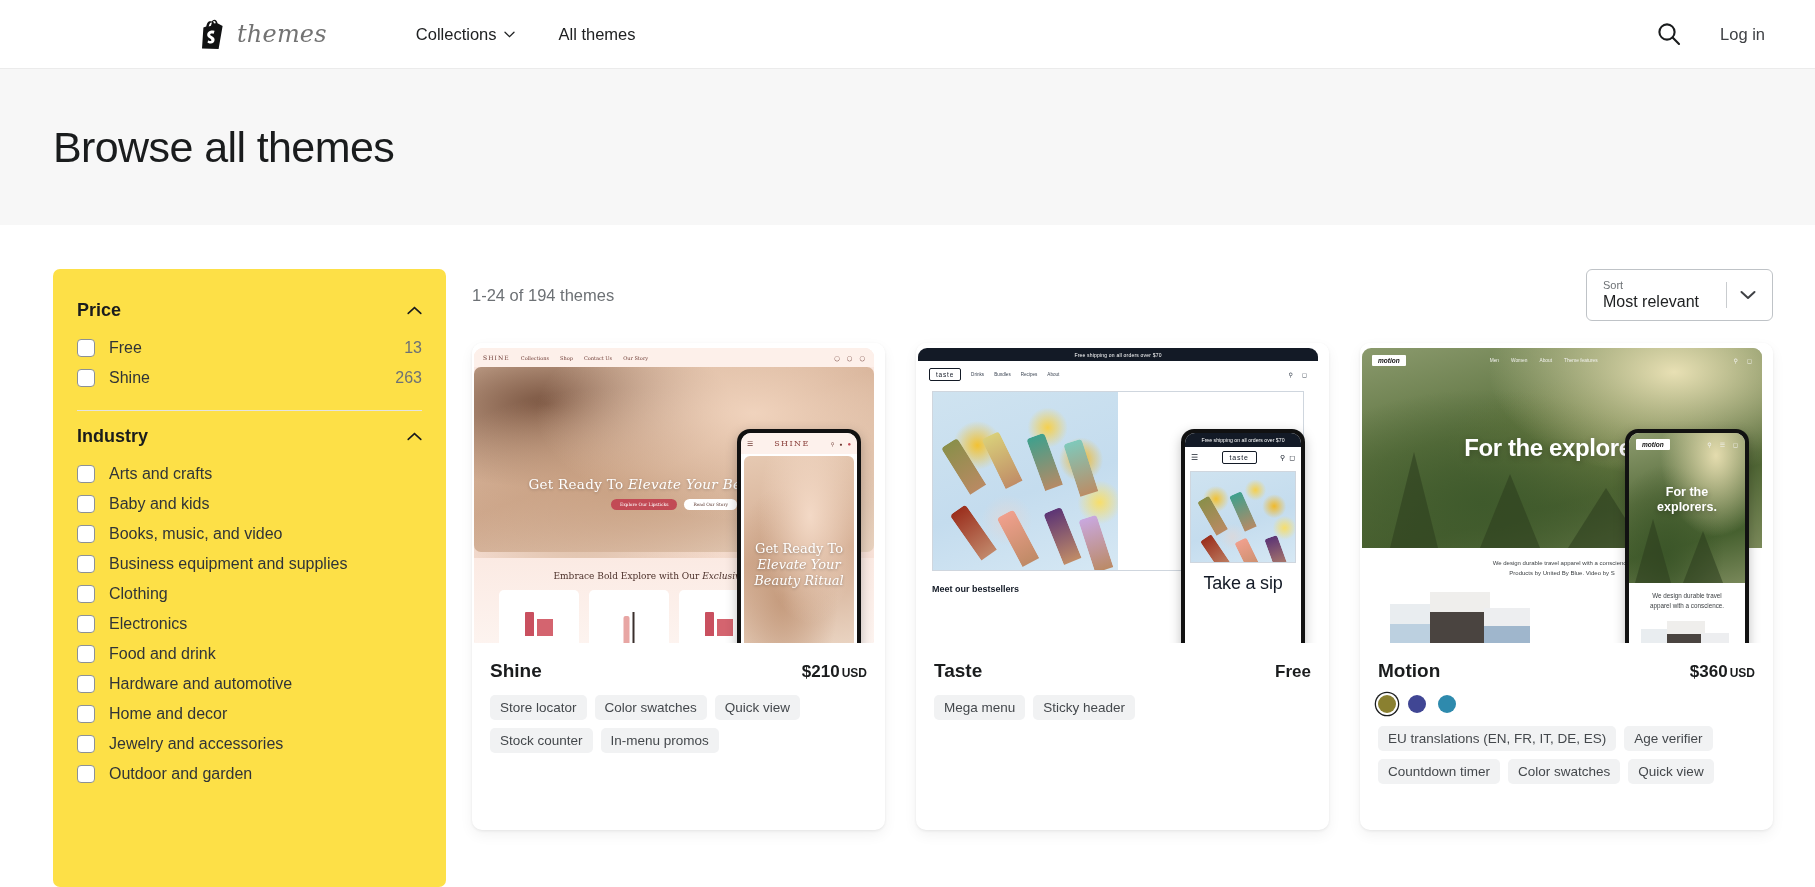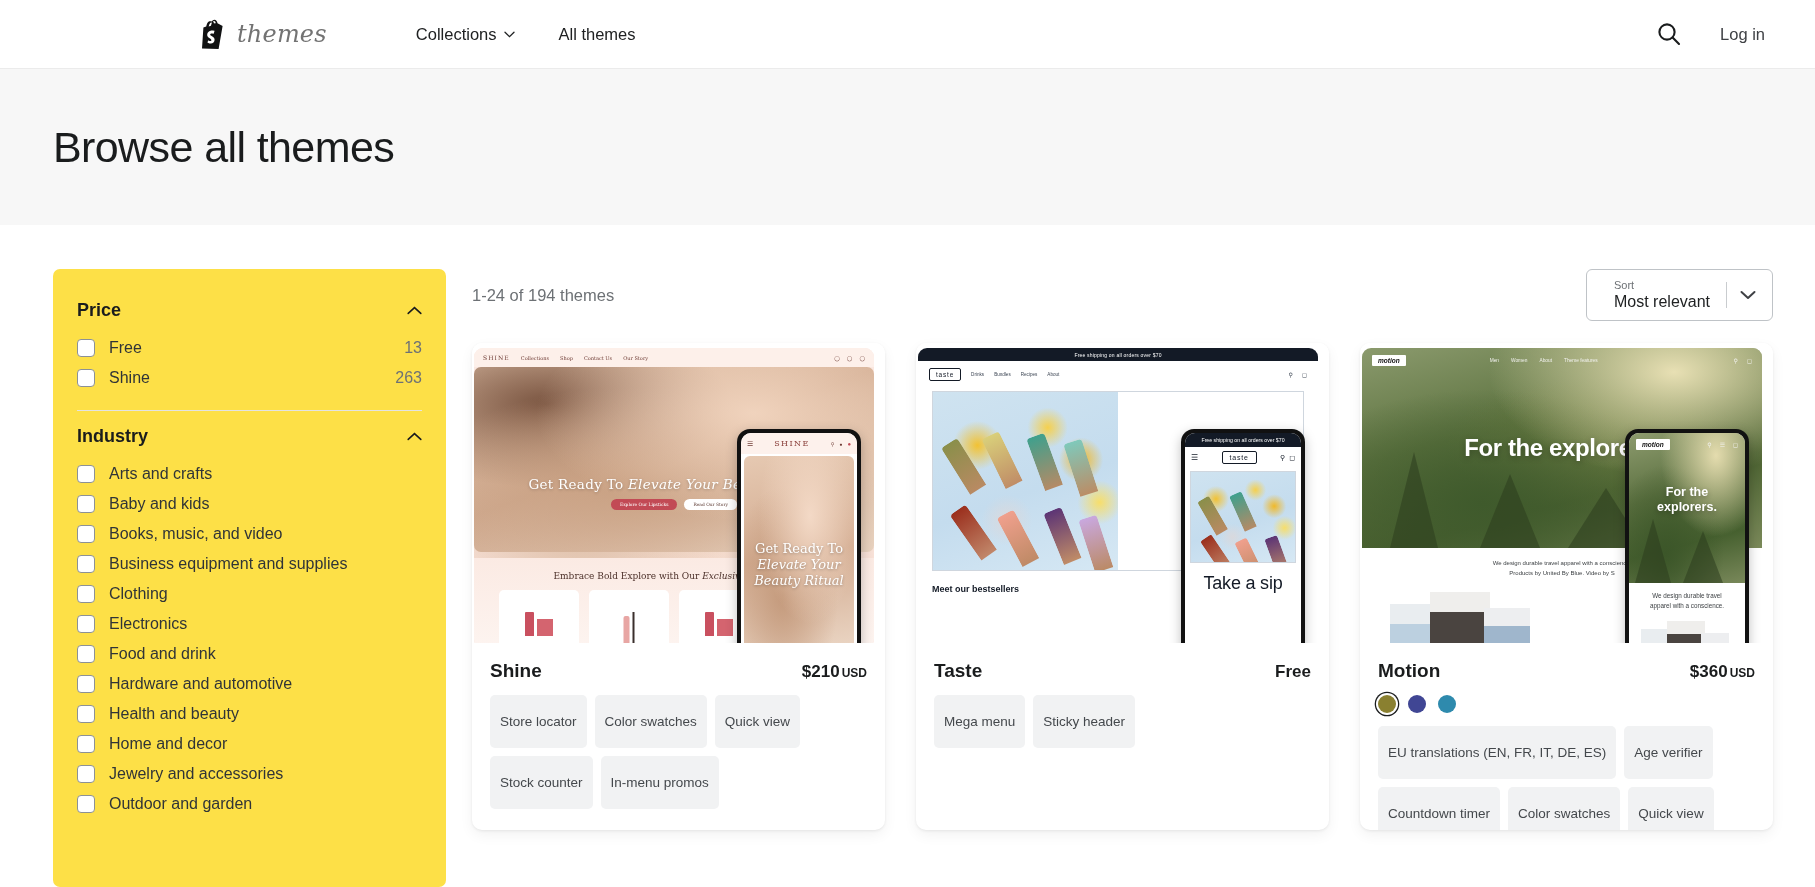--- a/index.html
+++ b/index.html
@@ -131,21 +131,21 @@
   .result-count { font-size: 16.5px; color: #6d7175; }
   .sortbox {
     margin-left: auto;
     width: 187px;
     height: 52px;
     border: 1px solid #bfc3c7;
     border-radius: 6px;
     background: #fff;
     display: flex;
     align-items: center;
-    padding: 0 0 0 27px;
+    padding: 0 0 0 16px;
     cursor: pointer;
   }
   .sortbox-text { display: flex; flex-direction: column; flex: 1; }
   .sort-label { font-size: 11px; color: #6d7175; line-height: 13px; }
   .sort-value { font-size: 16px; color: #202223; line-height: 20px; }
   .sort-sep { width: 1px; height: 26px; background: #c9cccf; margin-right: 13px; }
   .sort-chev { width: 16px; height: 10px; margin-right: 16px; }
 
   
   .grid {
@@ -205,21 +205,21 @@
   .theme-price .usd { font-size: 12px; font-weight: 700; margin-left: 2px; }
   .swatches { display: flex; gap: 12px; margin-bottom: 13px; }
   .sw { width: 18px; height: 18px; border-radius: 50%; display: block; }
   .sw.selected {
     box-shadow: 0 0 0 2px #fff, 0 0 0 3.3px #1a1c1d;
   }
   .tags { display: flex; flex-wrap: wrap; gap: 8px; }
   .tag {
     background: #f1f2f3;
     border-radius: 5px;
-    padding: 19px 10px;
+    padding: 5px 10px;
     font-size: 13.5px;
     color: #44484c;
     white-space: nowrap;
   }
 
   
   .shine-bg {
     width: 100%; height: 100%;
     background:
       radial-gradient(circle at 62% 30%, #e7c6ab 0%, rgba(231,198,171,0) 48%),
@@ -591,24 +591,20 @@
         <span class="cbox"></span>
         <span class="check-label">Electronics</span>
       </label>
       <label class="check-row">
         <span class="cbox"></span>
         <span class="check-label">Food and drink</span>
       </label>
       <label class="check-row">
         <span class="cbox"></span>
         <span class="check-label">Hardware and automotive</span>
-      </label>
-      <label class="check-row">
-        <span class="cbox"></span>
-        <span class="check-label">Health and beauty</span>
       </label>
       <label class="check-row">
         <span class="cbox"></span>
         <span class="check-label">Home and decor</span>
       </label>
       <label class="check-row">
         <span class="cbox"></span>
         <span class="check-label">Jewelry and accessories</span>
       </label>
       <label class="check-row">

